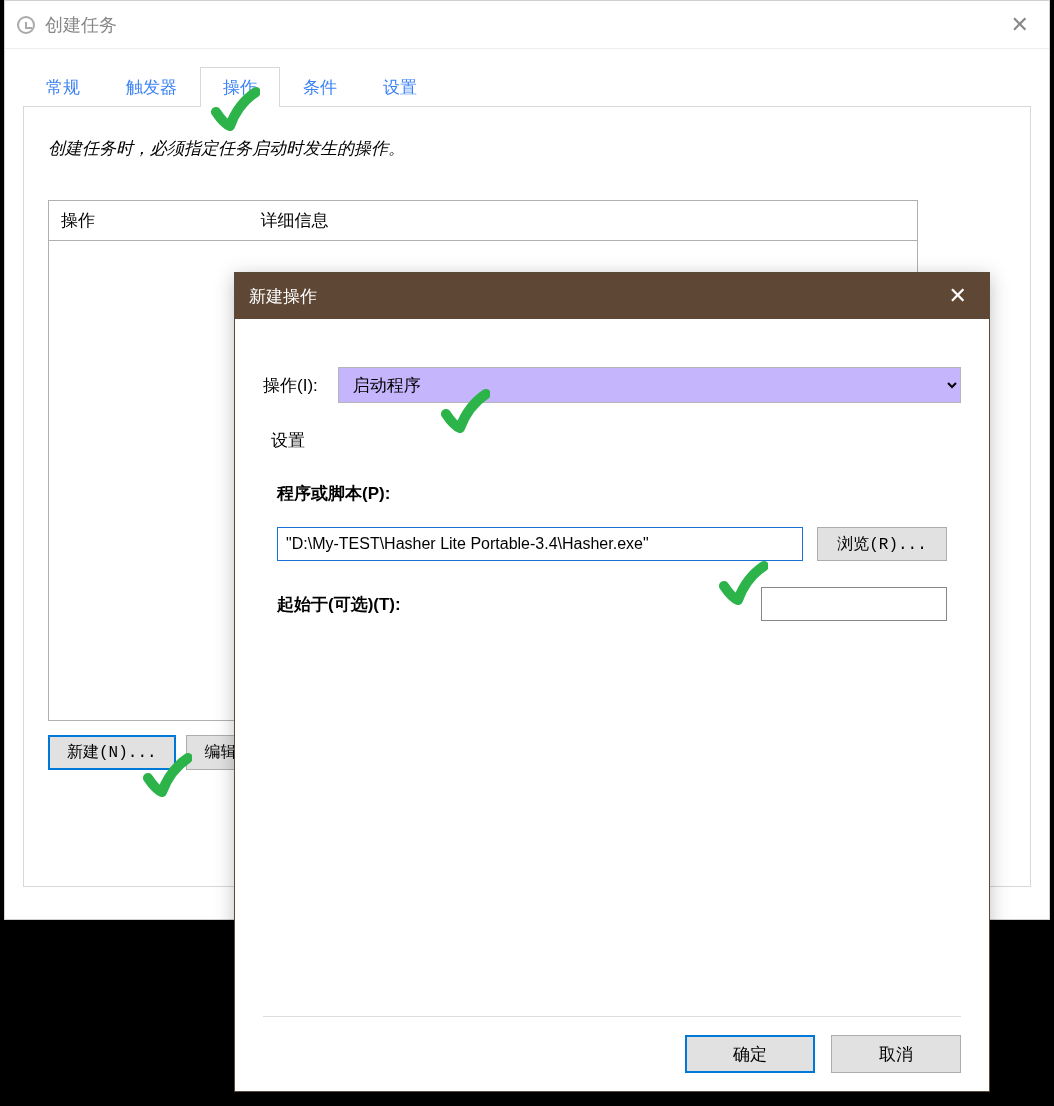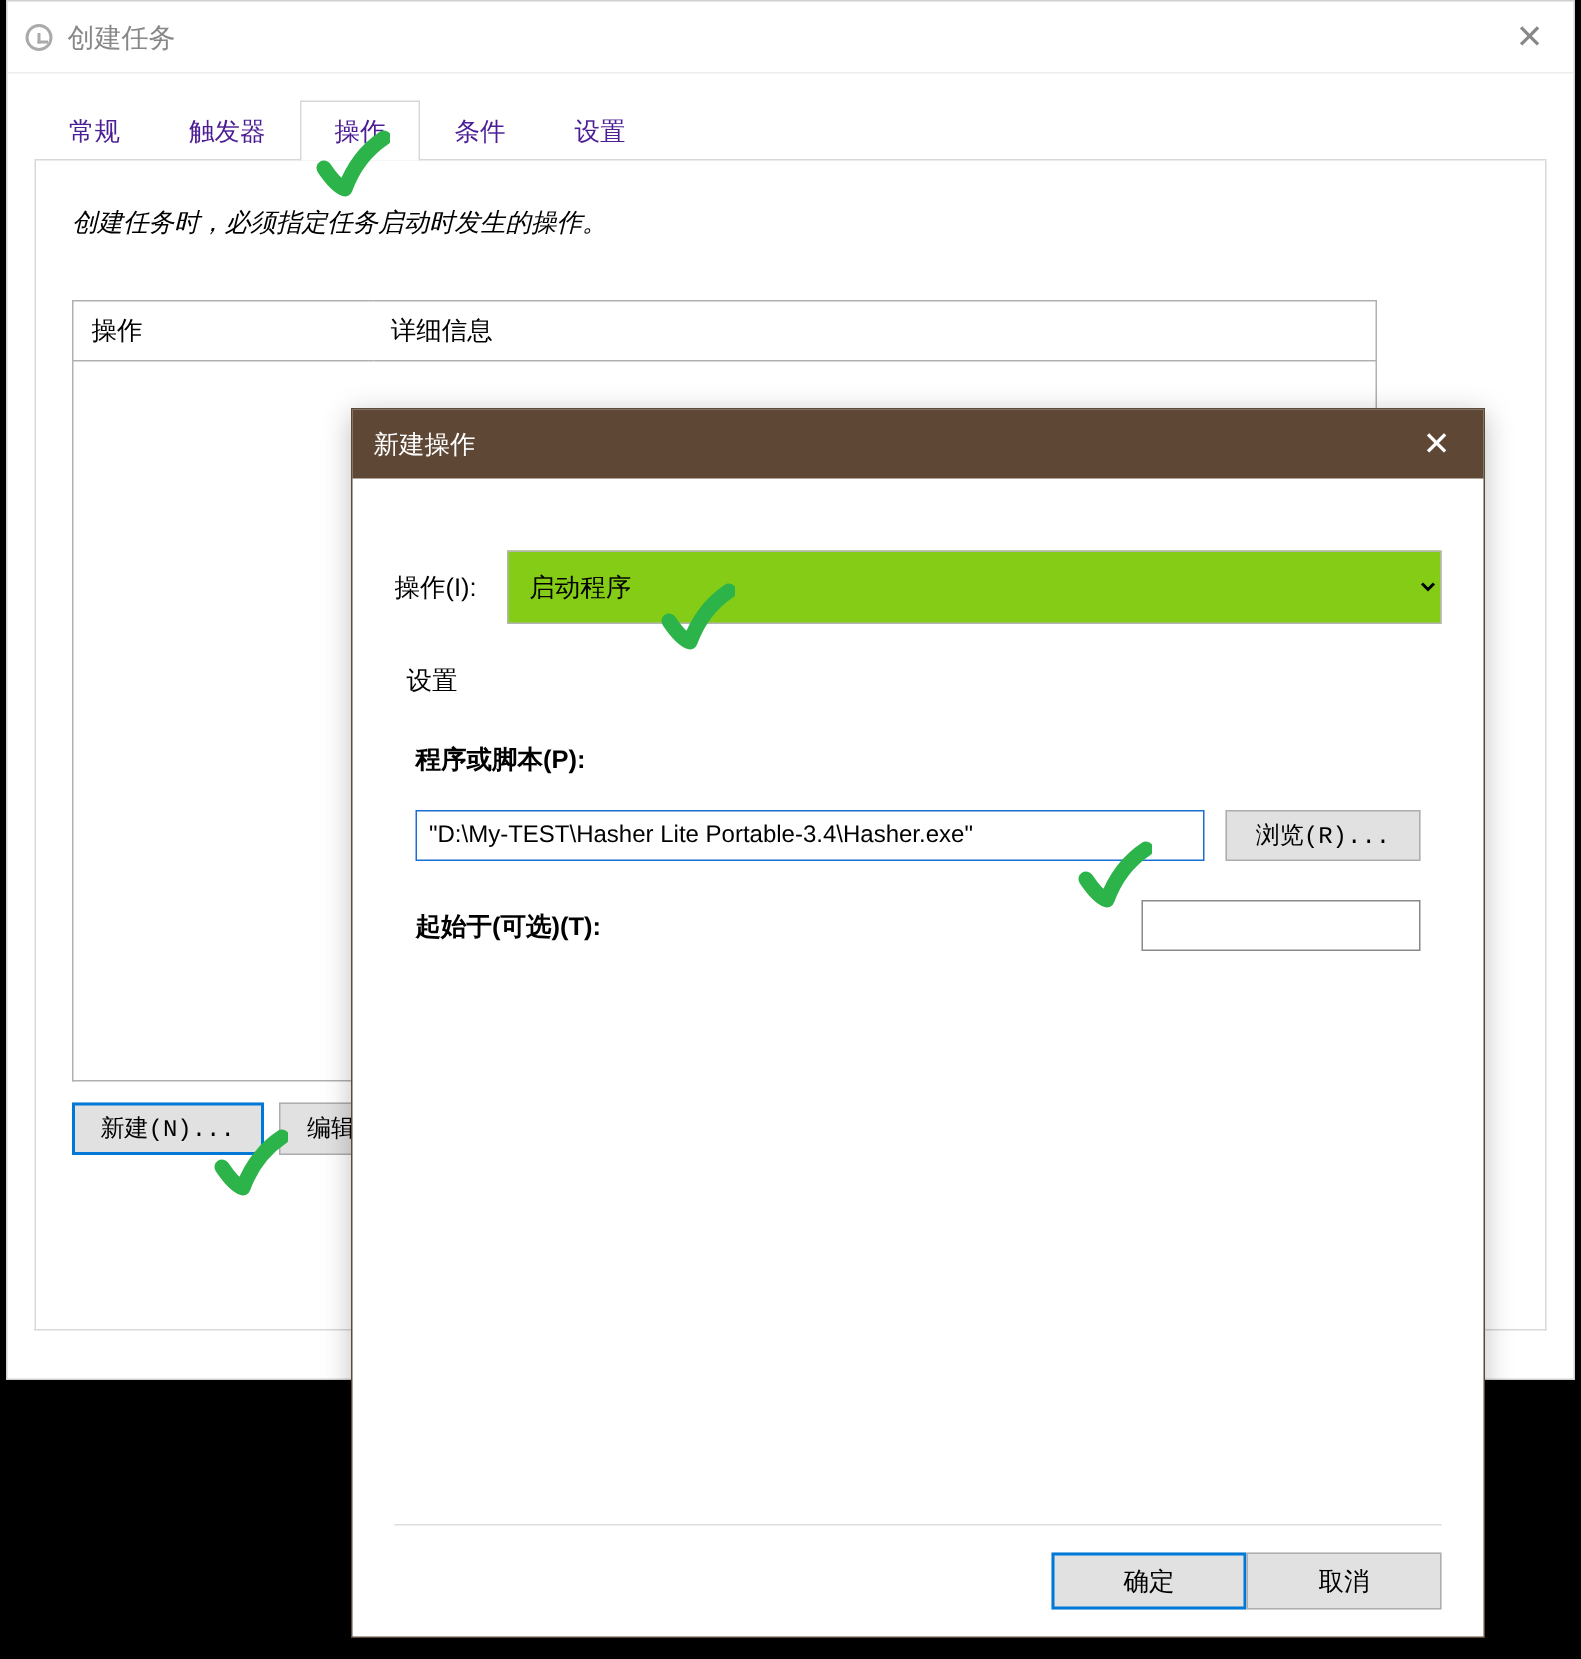--- a/index.html
+++ b/index.html
@@ -60,21 +60,21 @@
   .tabs {
     display: flex;
     align-items: flex-end;
     height: 40px;
     border-bottom: 1px solid #d8d8d8;
     position: relative;
   }
   .tab {
     padding: 8px 22px;
     font-size: 17px;
-    color: #4c1d95;
+    color: #3b82f6;
     border: 1px solid transparent;
     border-bottom: none;
     cursor: pointer;
     position: relative;
     top: 1px;
   }
   .tab.active {
     background: #fff;
     border-color: #d8d8d8;
   }
@@ -161,25 +161,25 @@
     border-bottom: 1px solid #ccc;
   }
   .row {
     display: flex;
     align-items: center;
     margin-top: 22px;
   }
   .row label { font-size: 17px; margin-right: 20px; }
   select.combo {
     flex: 1;
-    height: 49px;
+    height: 36px;
     font-size: 17px;
     font-family: inherit;
     padding: 0 10px;
-    background: #84cc16;
+    background: #c4b5fd;
     border: 1px solid #b5b5b5;
   }
   .fieldset {
     margin-top: 26px;
     padding: 0 14px 20px 14px;
     flex: 1;
   }
   .fieldset-legend {
     font-size: 17px;
     margin-bottom: 30px;
@@ -211,20 +211,21 @@
   input.text.highlight { border: 1px solid #1a6fd4; }
   .form-row-input input.text { flex: 1; }
   .form-row-input .win-btn { width: 130px; height: 34px; padding: 0; }
   .right-field {
     margin-left: auto;
     width: 186px;
   }
   .dialog-buttons {
     display: flex;
     justify-content: flex-end;
+    gap: 16px;
     padding-top: 18px;
     border-top: 1px solid #ddd;
   }
   .dialog-buttons .win-btn { width: 130px; height: 38px; padding: 0; font-size: 17px; }
   
   .check {
     position: absolute;
     width: 50px; height: 46px;
     pointer-events: none;
   }

